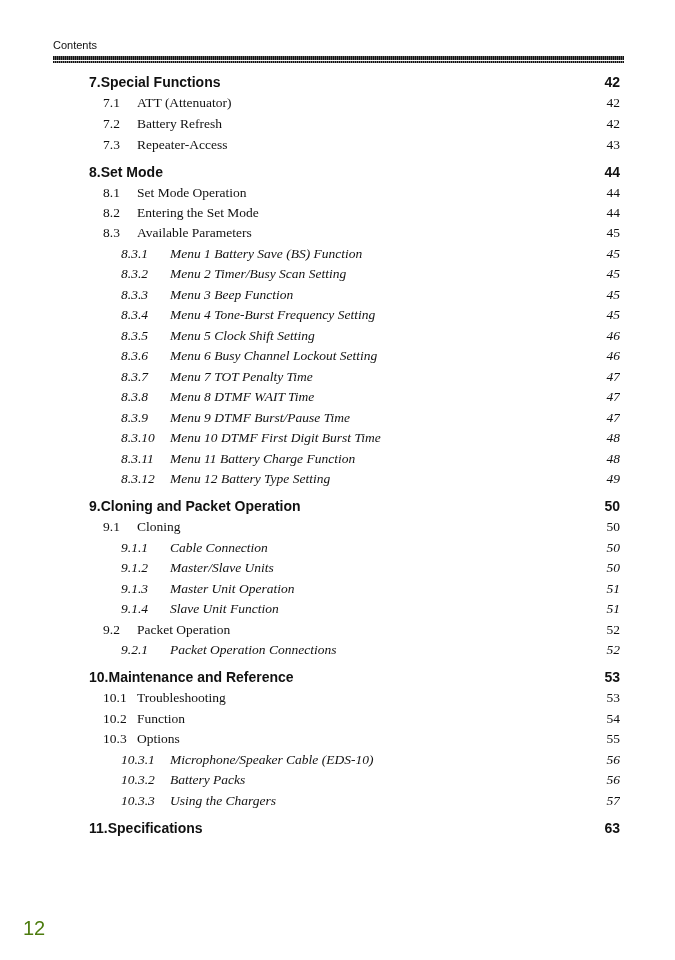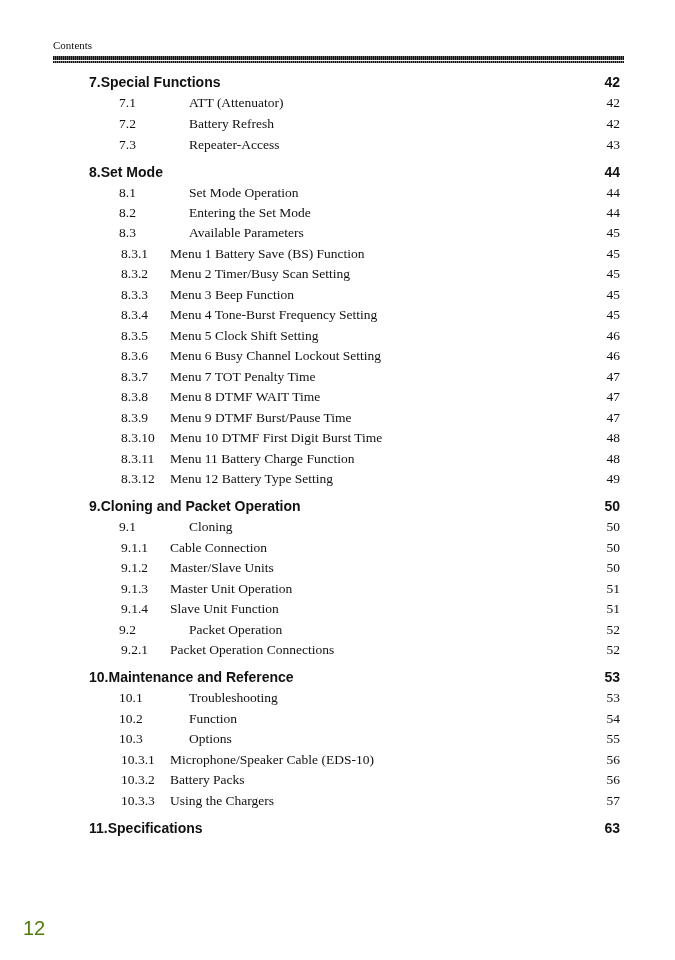--- a/index.html
+++ b/index.html
@@ -11,21 +11,21 @@
       width: 675px;
       height: 960px;
       position: relative;
       overflow: hidden;
       color: #111111;
     }
     .running-header {
       position: absolute;
       left: 53px;
       top: 39px;
-      font-family: Liberation Serif, serif;
+      font-family: Liberation Sans, sans-serif;
       font-size: 11px;
       color: #111;
     }
     .rule-thick {
       position: absolute;
       left: 53px;
       top: 56px;
       width: 571px;
       height: 4px;
       background: repeating-linear-gradient(90deg, #111 0px, #111 1px, #666 1px, #666 2px);
@@ -57,22 +57,22 @@
       font-family: "Liberation Sans", sans-serif;
       font-weight: bold;
       font-size: 14px;
       height: 20px;
     }
     .lvl2, .lvl3 {
       font-family: "Liberation Serif", serif;
       font-size: 13.5px;
       height: 20px;
     }
-    .lvl2 { left: 119px; gap: 36px; }
-    .lvl3 { left: 121px; }
+    .lvl2 { left: 103px; }
+    .lvl3 { left: 121px; font-style: italic; }
     .num2 { display: inline-block; width: 34px; }
     .num3 { display: inline-block; width: 49px; }
     .title { flex: 0 0 auto; }
     .leader {
       flex: 1 1 auto;
       overflow: hidden;
       position: relative;
       min-width: 10px;
     }
     .leader::after {

